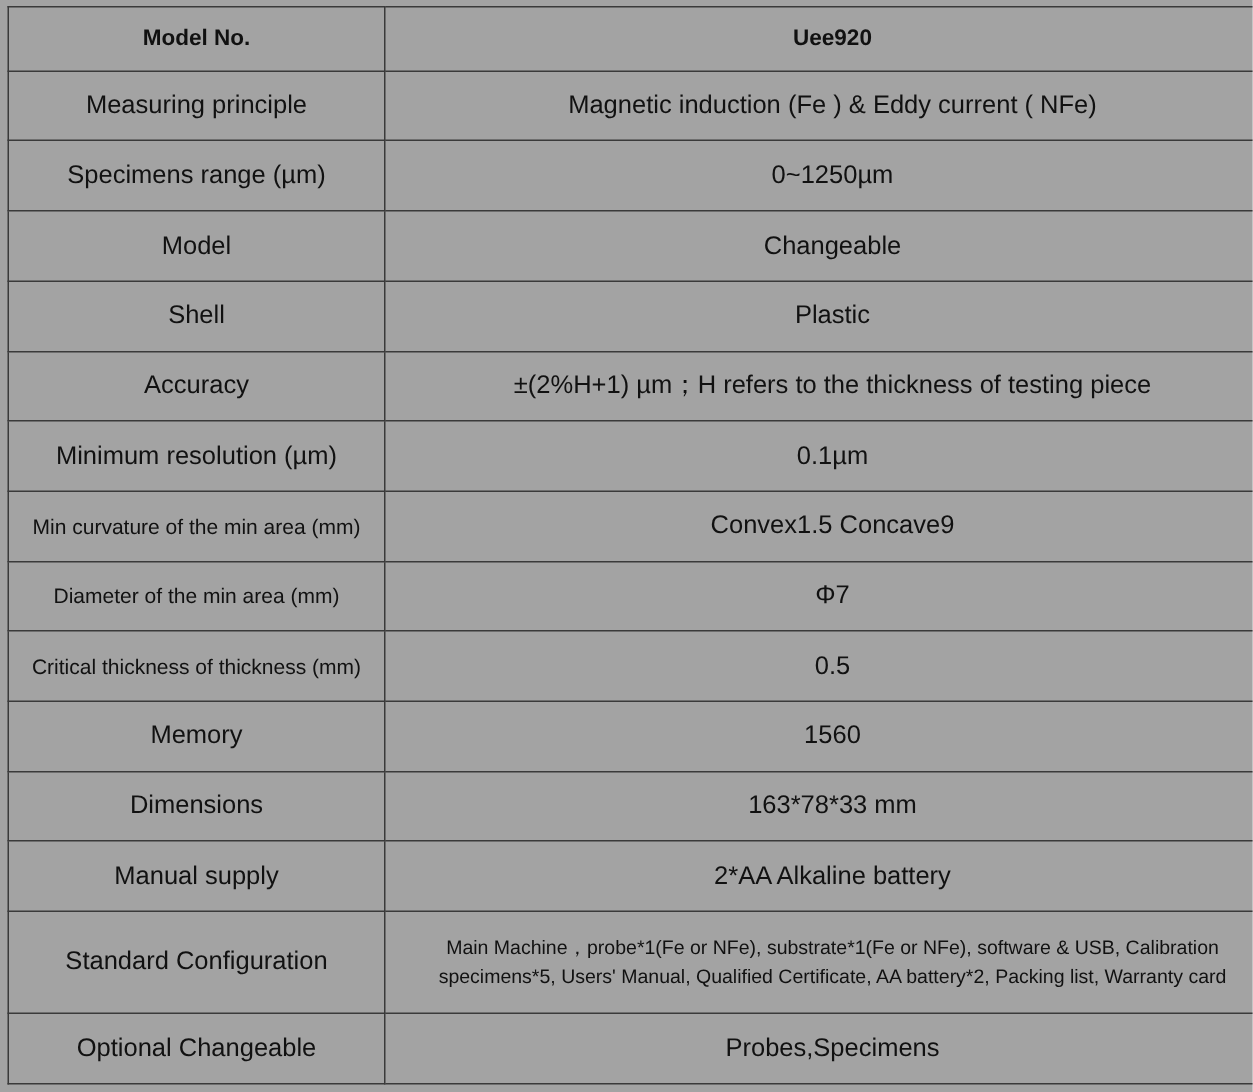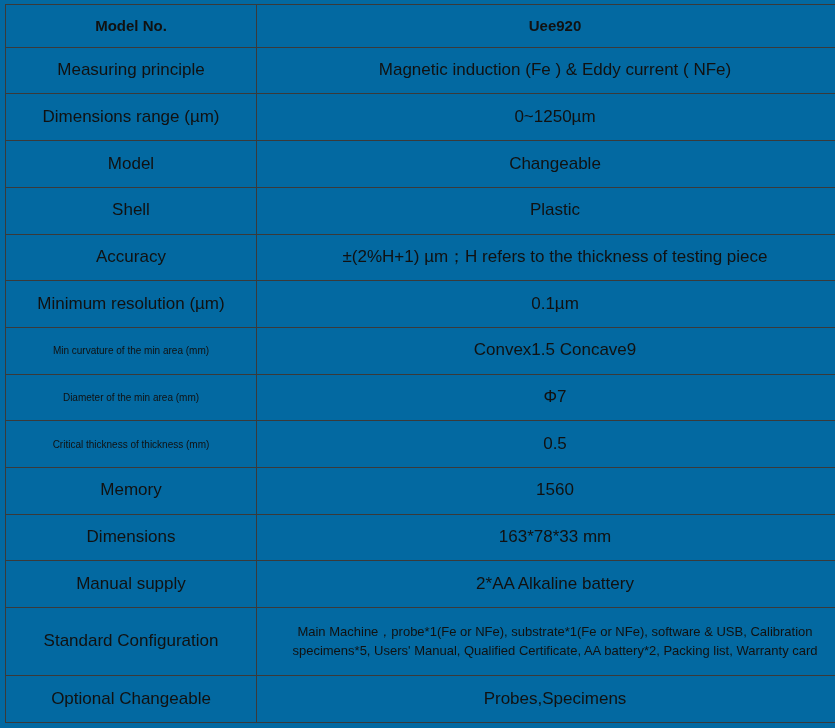--- a/index.html
+++ b/index.html
@@ -11,21 +11,21 @@
     width: 835px;
     height: 728px;
     font-family: "Liberation Sans", sans-serif;
     color: #000000;
   }
   .sheet {
     width: 835px;
     height: 728px;
     box-sizing: border-box;
     padding: 4px 5px 4px 5px;
-    background: #0369a1;
+    background: #a3a3a3;
   }
   table.spec {
     width: 824px;
     height: 719px;
     border-collapse: collapse;
     table-layout: fixed;
     border: 1px solid #3a3a3a;
   }
   table.spec td {
     border: 1px solid #3a3a3a;
@@ -44,40 +44,40 @@
   }
   tr.header td {
     font-weight: bold;
     font-size: 15px;
   }
   td.value.multiline {
     font-size: 13px;
     line-height: 1.45;
   }
   td.label.two-line {
-    font-size: 10px;
+    font-size: 14px;
     line-height: 1.3;
   }
 </style>
 </head>
 <body>
 
 <div class="sheet">
   <table class="spec">
     <tbody>
       <tr class="header">
         <td class="label">Model No.</td>
         <td class="value">Uee920</td>
       </tr>
       <tr>
         <td class="label">Measuring  principle</td>
         <td class="value">Magnetic induction (Fe ) &amp; Eddy current ( NFe)</td>
       </tr>
       <tr>
-        <td class="label">Dimensions range (µm)</td>
+        <td class="label">Specimens range (µm)</td>
         <td class="value">0~1250µm</td>
       </tr>
       <tr>
         <td class="label">Model</td>
         <td class="value">Changeable</td>
       </tr>
       <tr>
         <td class="label">Shell</td>
         <td class="value">Plastic</td>
       </tr>

